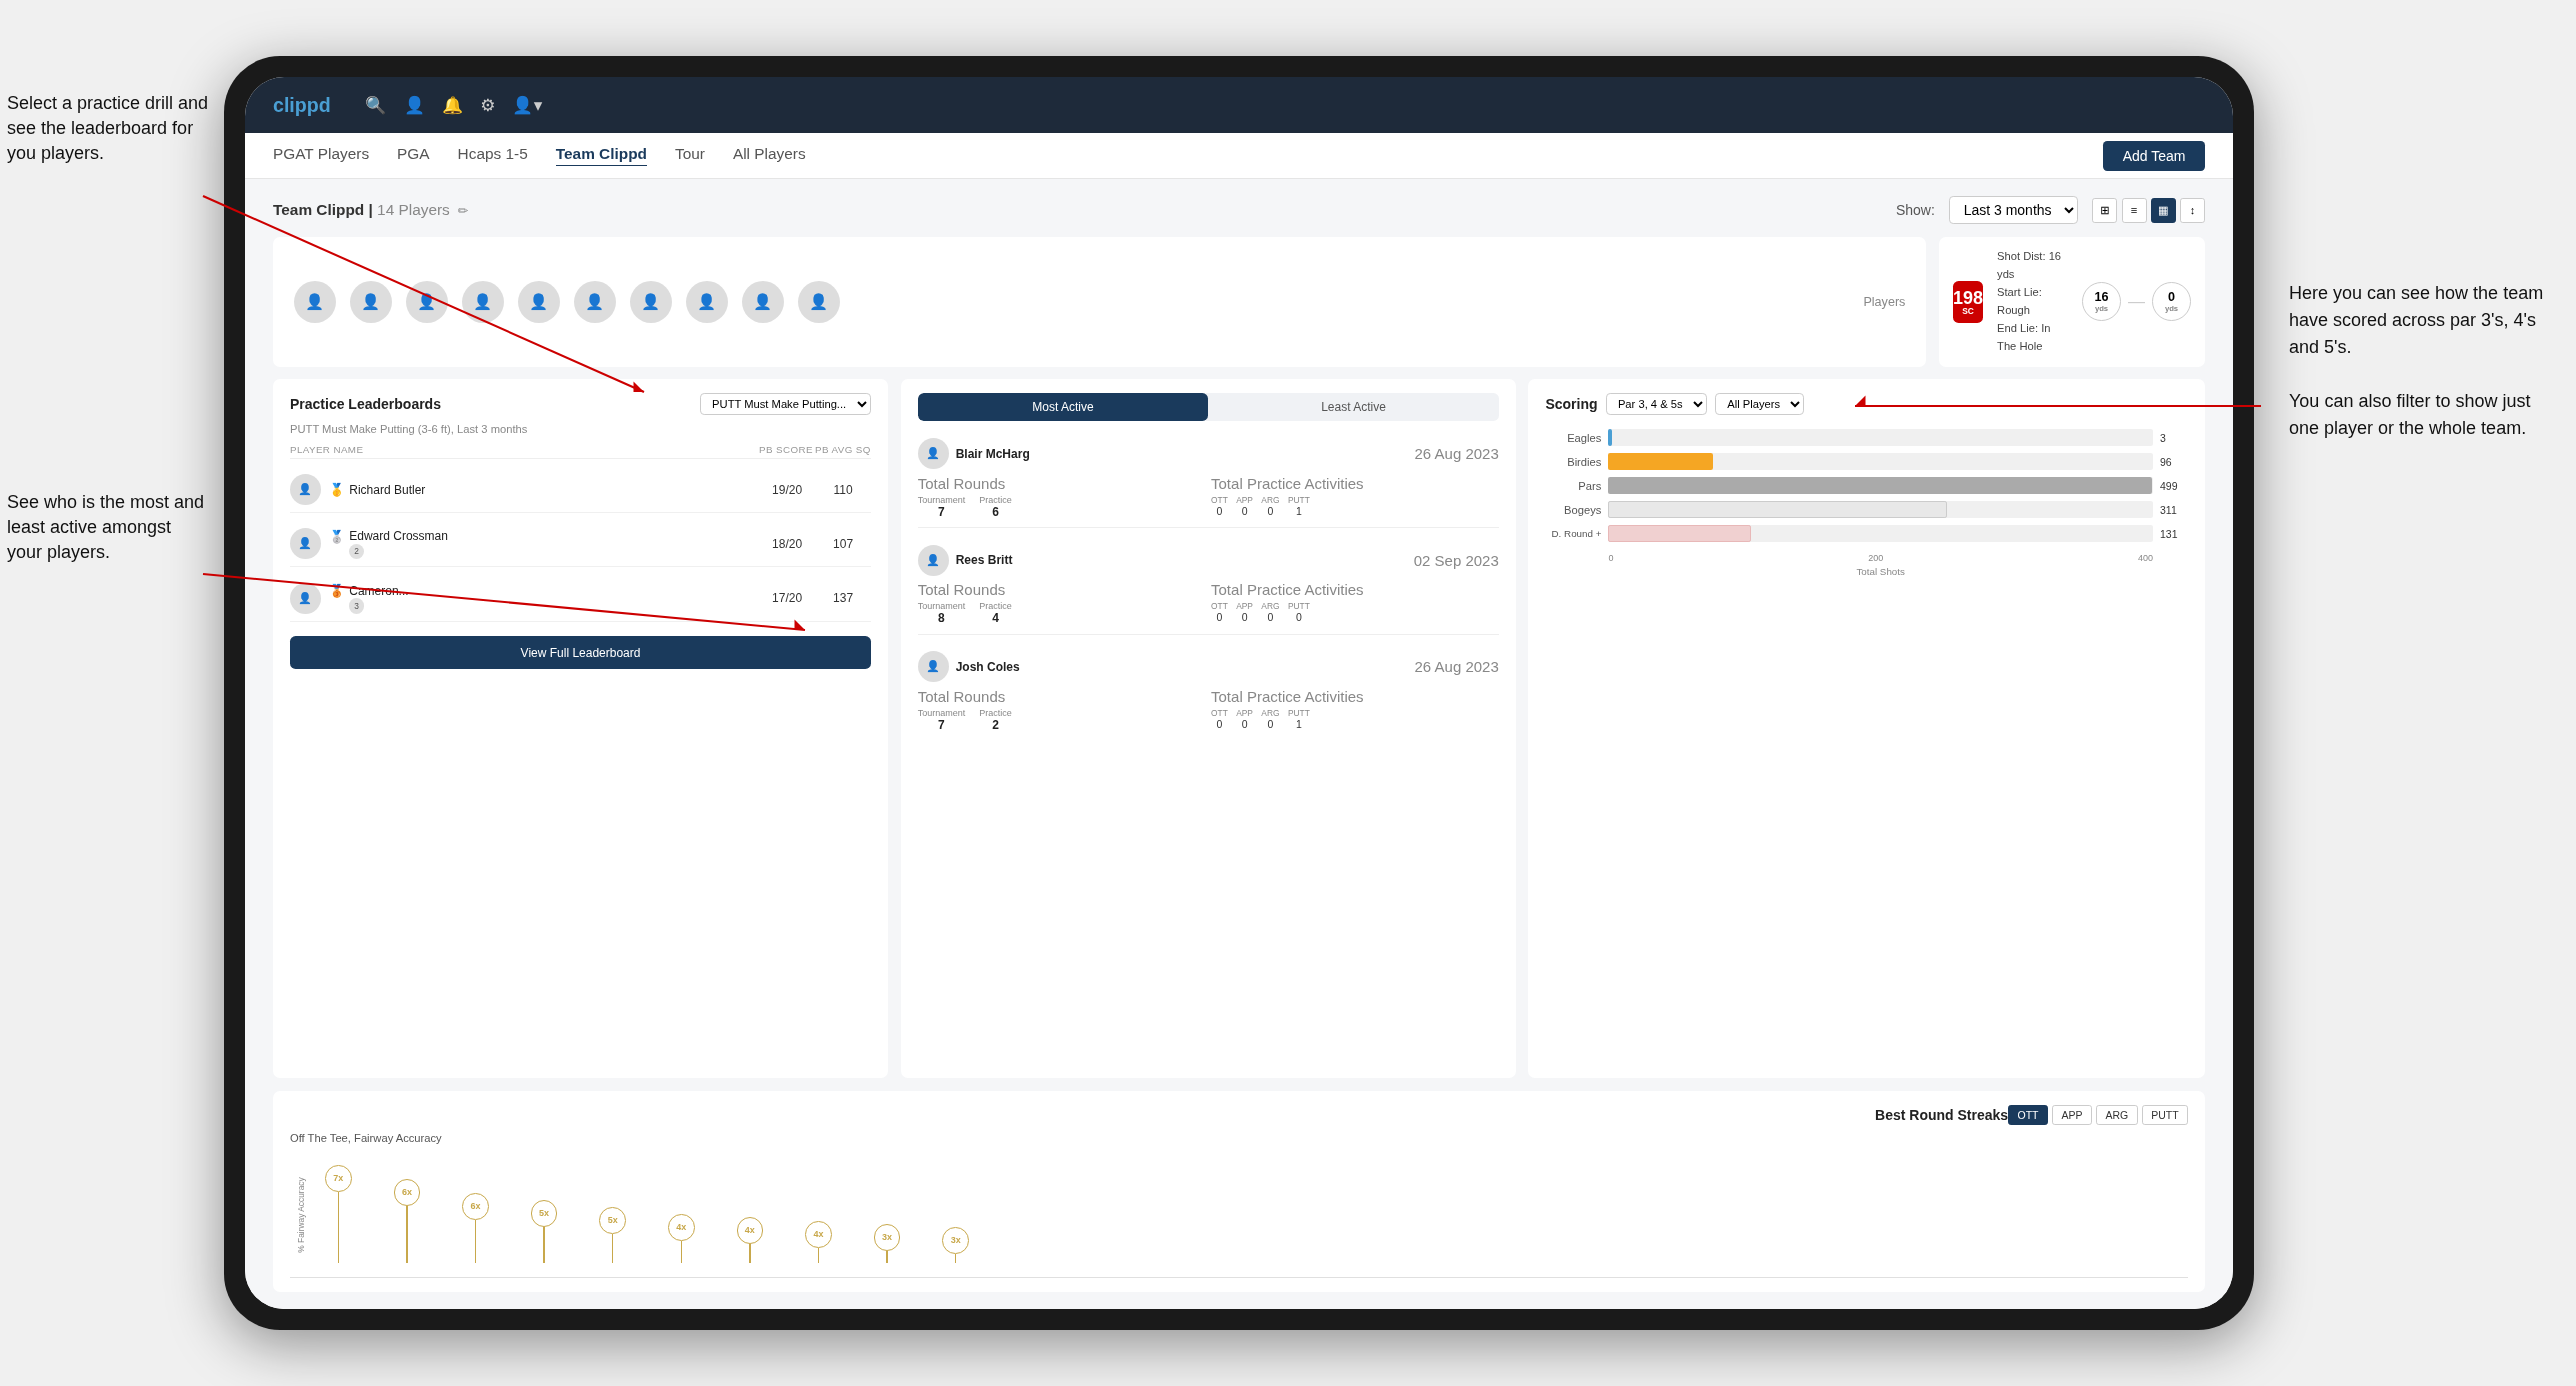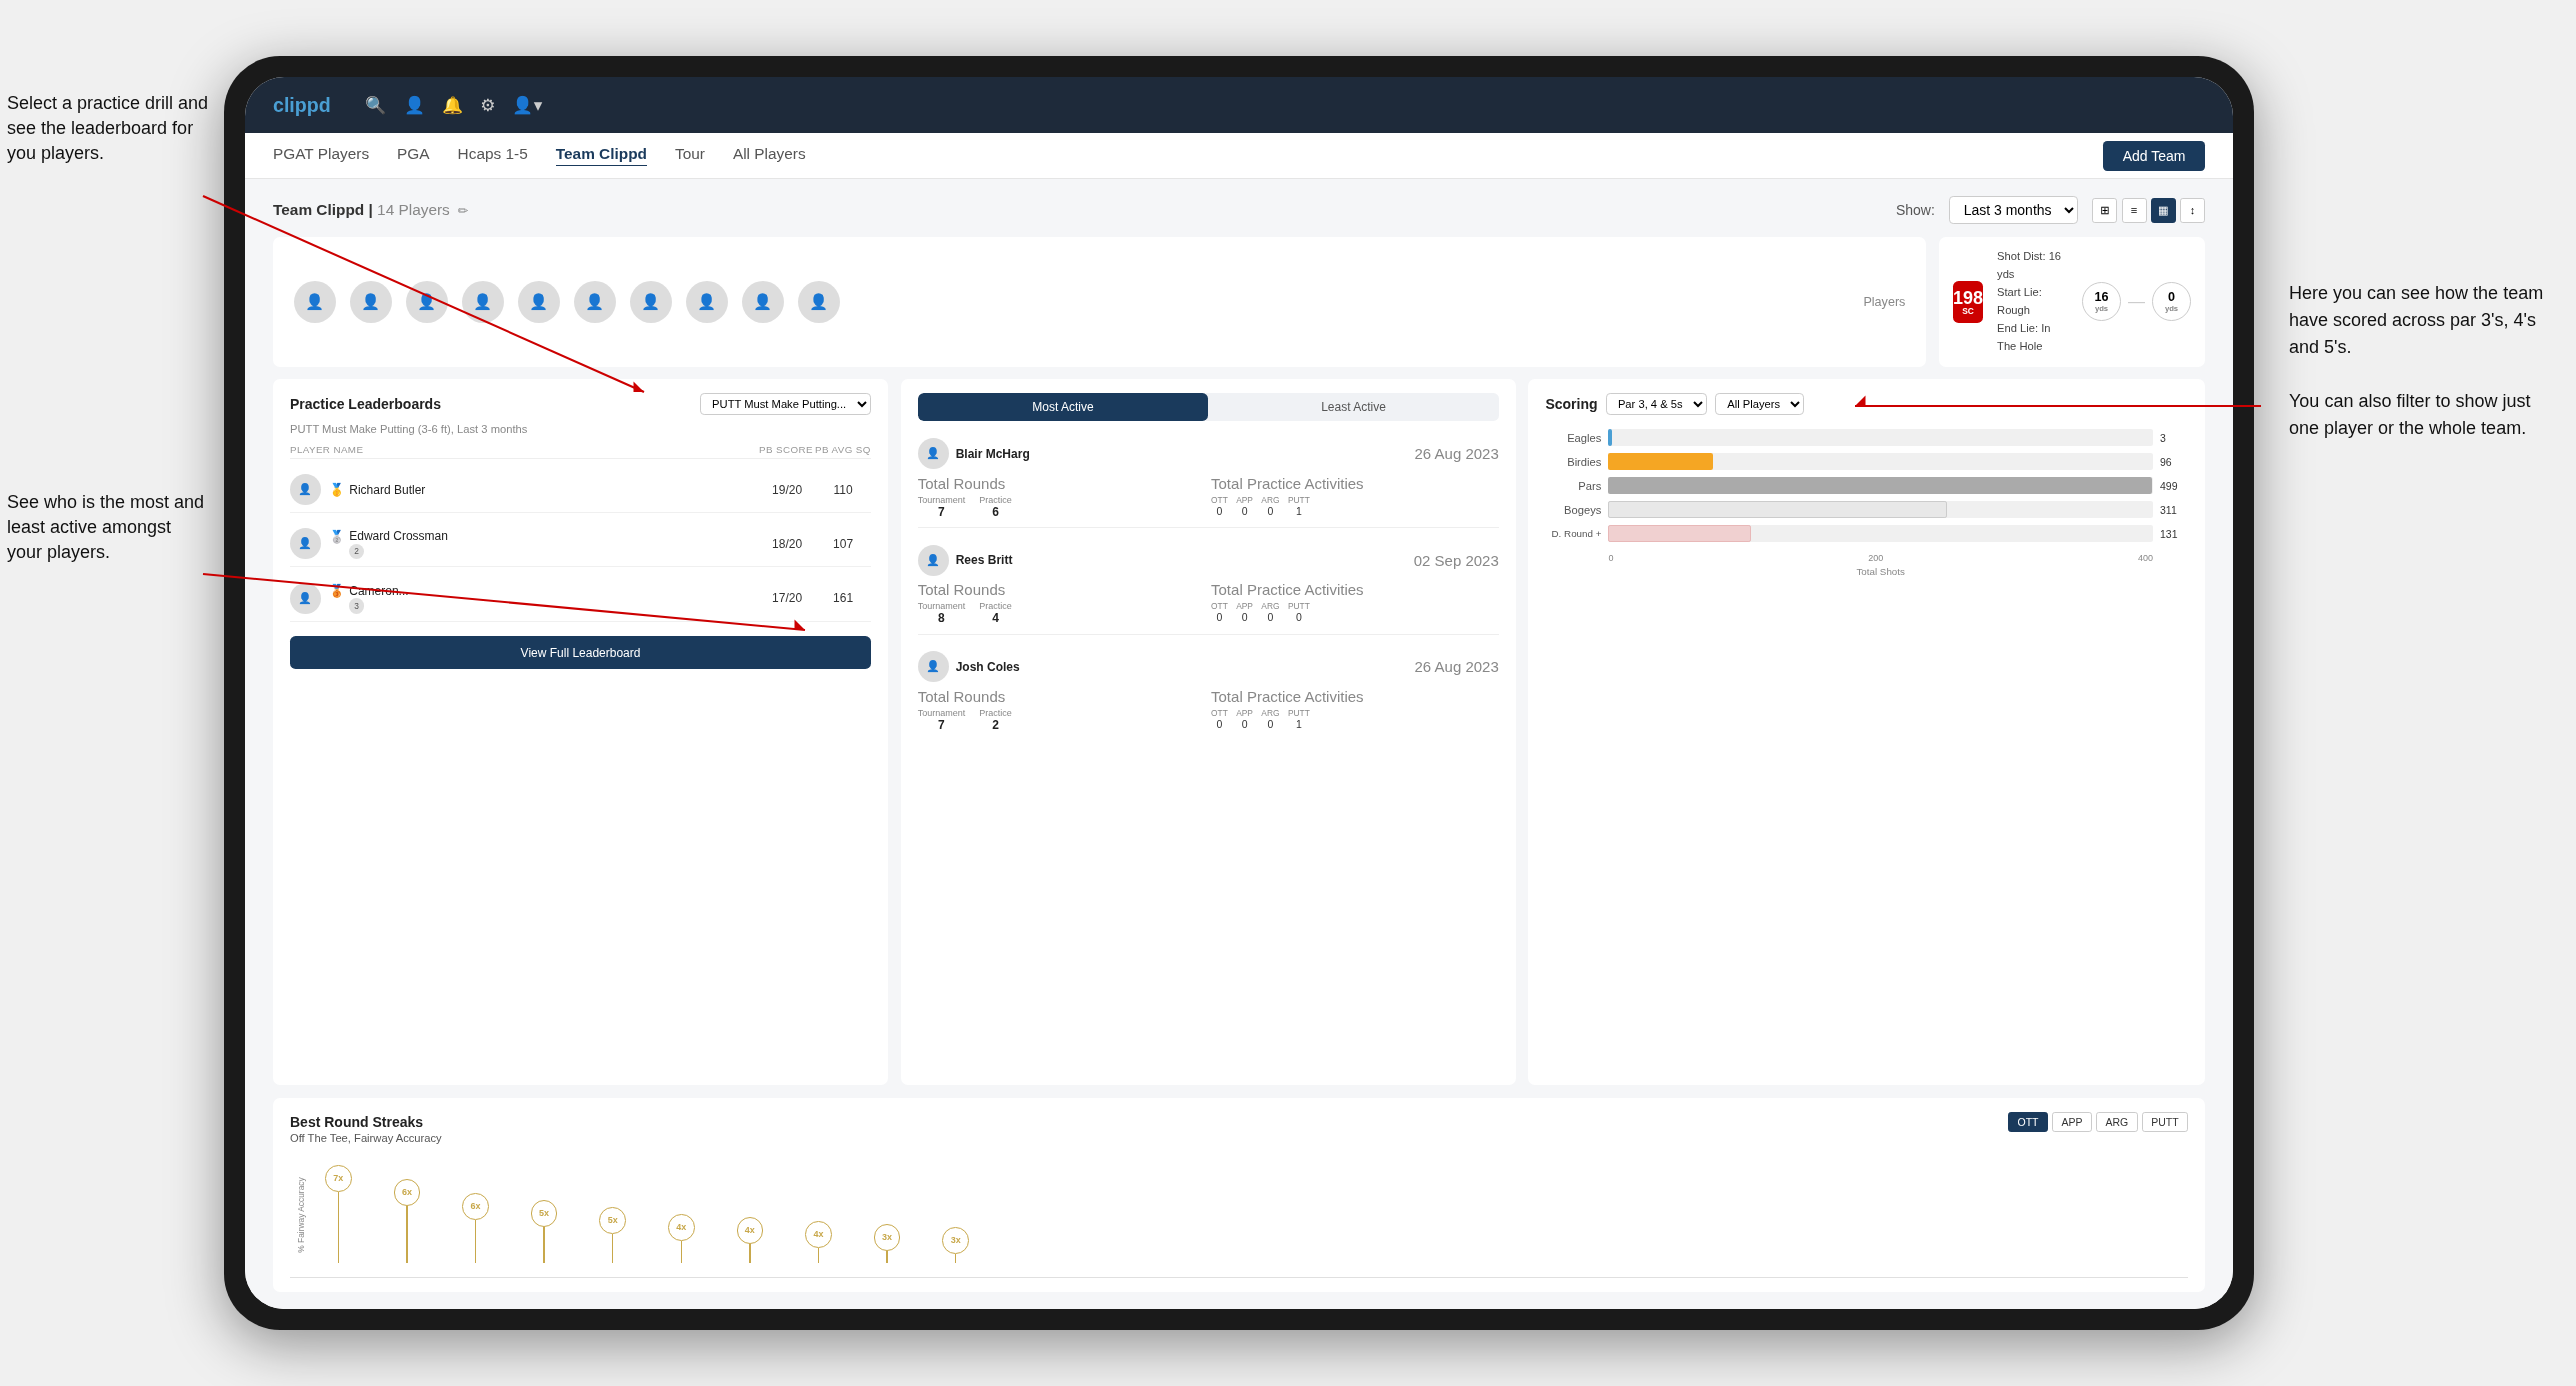--- a/index.html
+++ b/index.html
@@ -523,21 +523,22 @@
     
     .streaks-section {
       background: #fff;
       border-radius: 7px;
       padding: 14px 17px;
       flex-shrink: 0;
     }
     .streaks-header {
       display: flex;
       align-items: center;
-      justify-content: space-between;
+      justify-content: flex-end;
+      margin-bottom: 7px;
     }
     .streaks-title {
       font-size: 14px;
       font-weight: 600;
       color: #222;
     }
     .streaks-btns {
       display: flex;
       gap: 4.2px;
     }
@@ -744,21 +745,21 @@
               <div class="player-thumb">👤</div>
               <div>
                 <div style="display:flex;align-items:center;gap:4.2px;">
                   <span class="medal-badge">🥉</span>
                   <span class="player-name">Cameron...</span>
                 </div>
                 <div class="rank-badge" style="margin-left:19.6px;">3</div>
               </div>
             </div>
             <span class="pb-score">17/20</span>
-            <span class="avg-sq">161</span>
+            <span class="avg-sq">137</span>
           </div>
 
           <button class="view-full-btn">View Full Leaderboard</button>
         </div>
 
         <div class="panel">
           <div class="activity-tabs">
             <div class="activity-tab active">Most Active</div>
             <div class="activity-tab">Least Active</div>
           </div>

